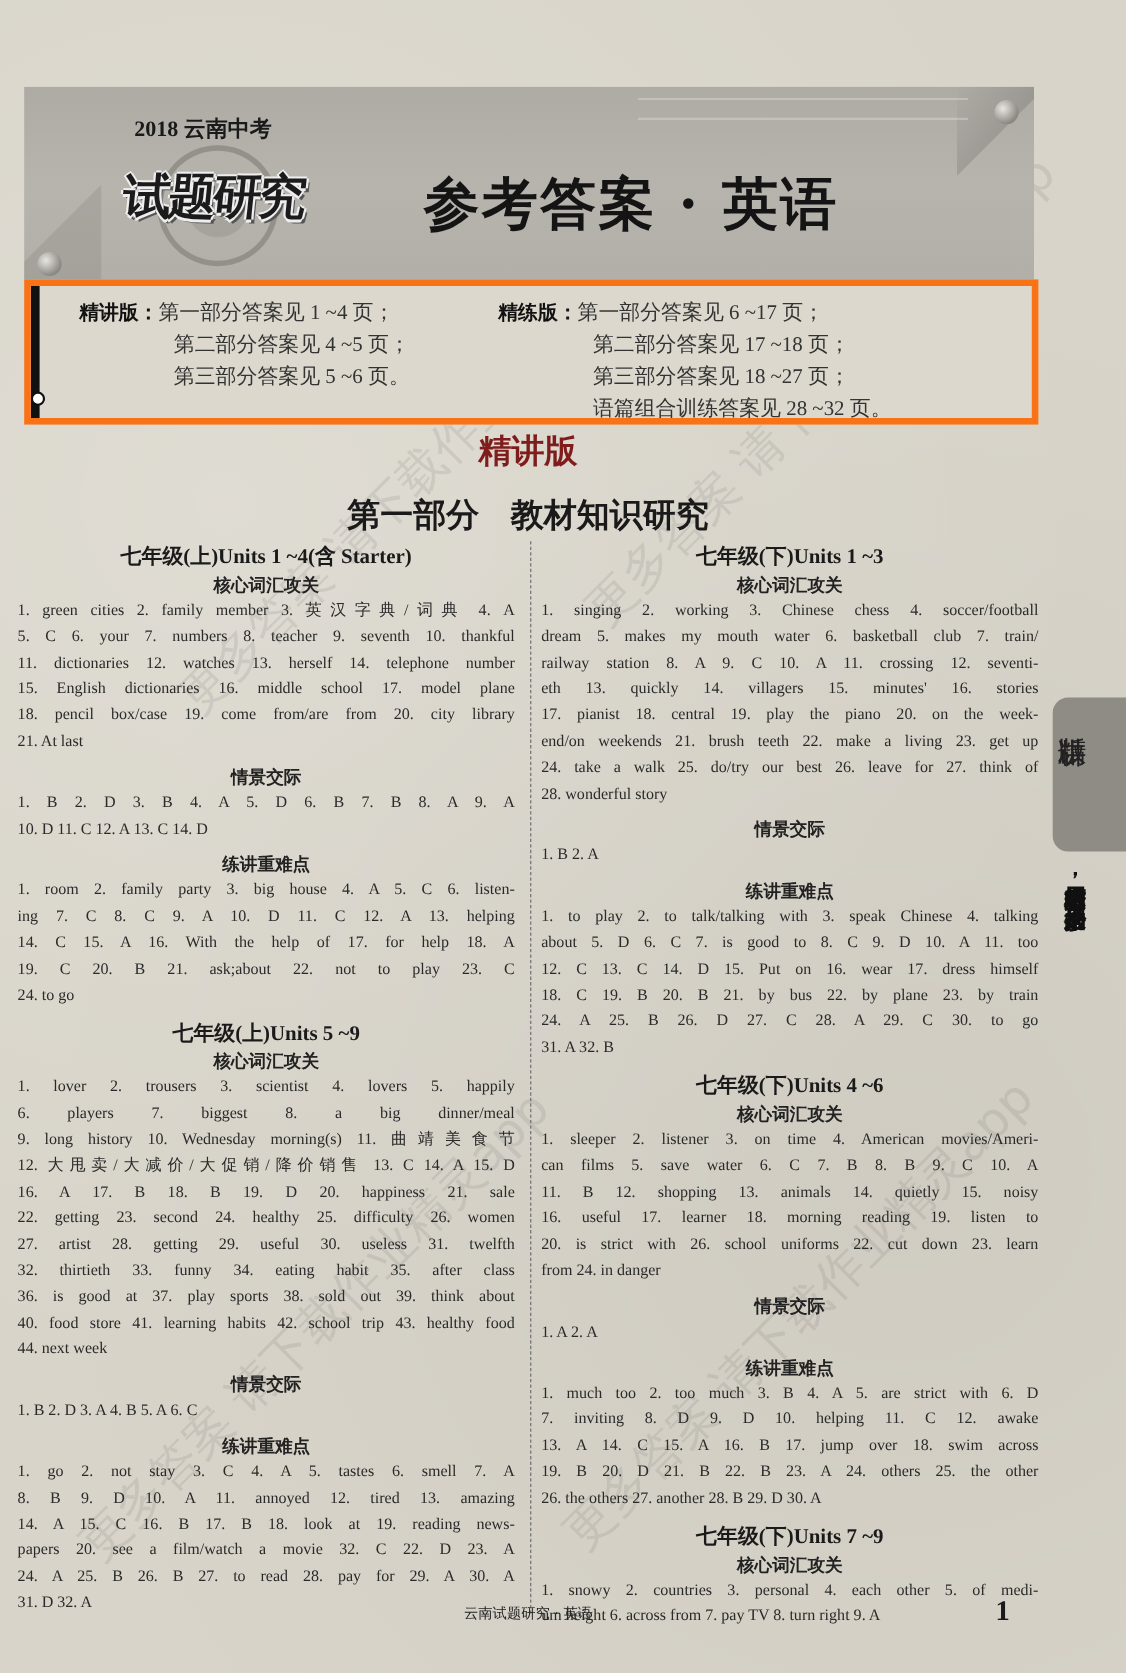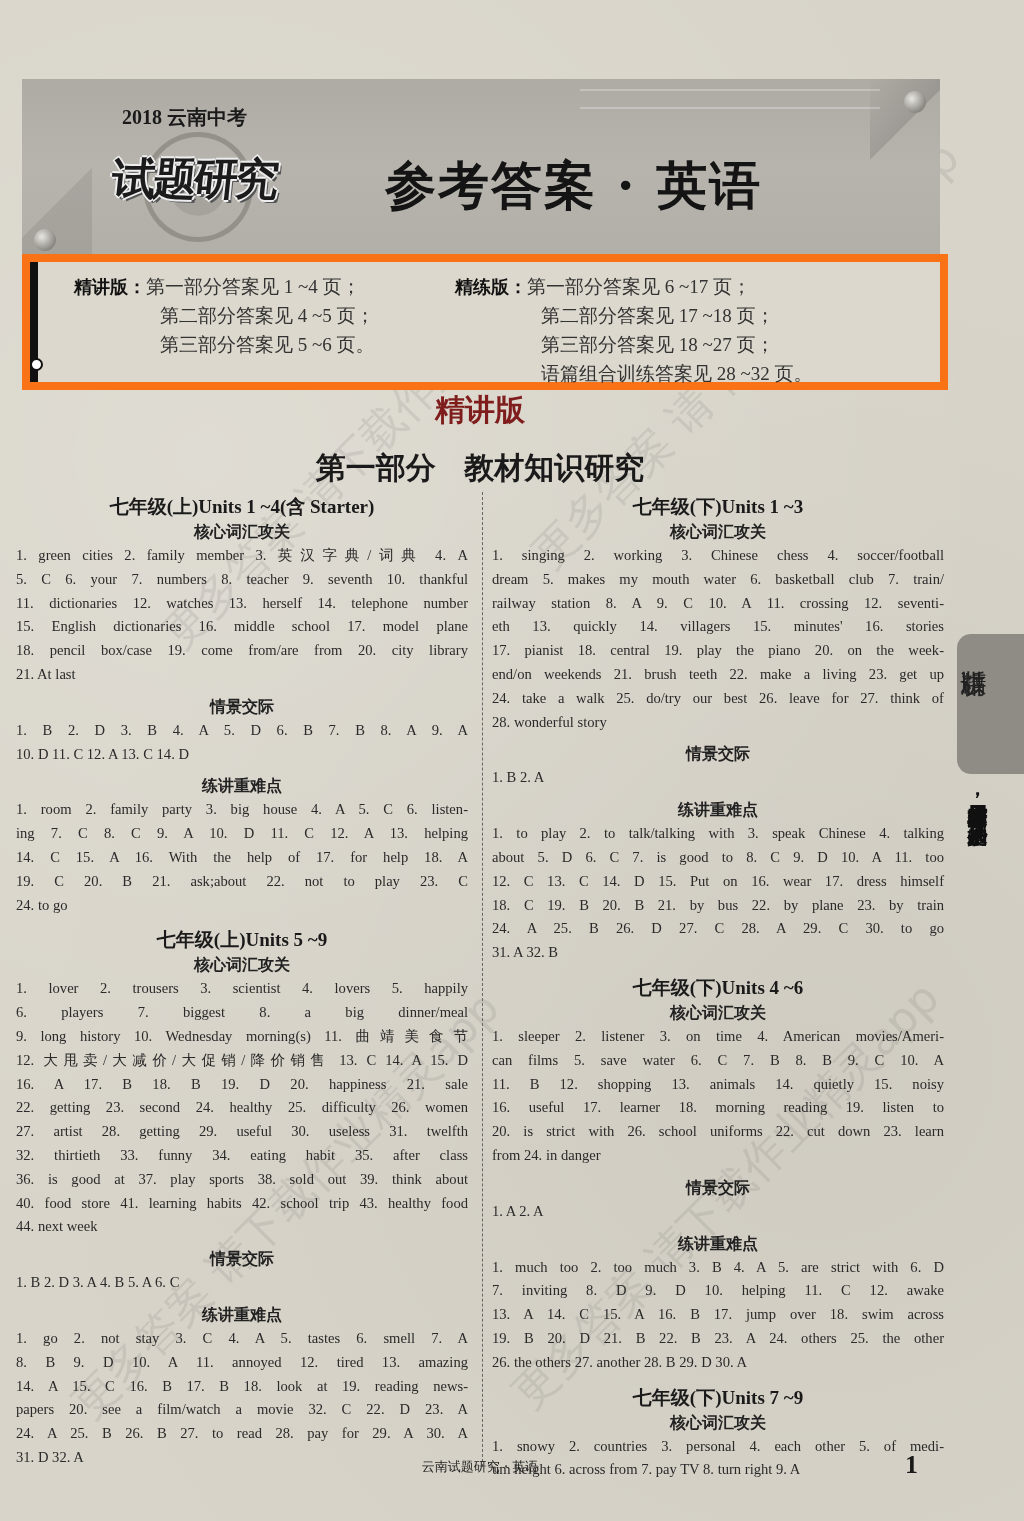--- a/index.html
+++ b/index.html
@@ -55,21 +55,21 @@
     text-shadow: 2px 0 0 #eee, -2px 0 0 #eee, 0 2px 0 #eee, 0 -2px 0 #eee, 3px 3px 0 #555;
   }
   .main-title {
     position: absolute; left: 385px; top: 152px;
     font-family: "DejaVu Serif", serif; font-weight: bold;
     font-size: 51px; color: #141414; letter-spacing: 2px;
   }
   
   .index-box {
     position: absolute; left: 22px; top: 254px; width: 910px; height: 120px;
-    border: 8px solid #f97316; background: #dcd8cd;
+    border: 6px solid #f97316; background: #dcd8cd;
     box-shadow: inset 8px 0 0 #111;
   }
   .index-box .dot {
     position: absolute; left: 0px; top: 96px; width: 9px; height: 9px;
     border-radius: 50%; background: #fff; border: 2px solid #111;
   }
   .index-col { position: absolute; top: 10px; font-size: 19px; line-height: 29px; color: #333; }
   .index-col .lbl { font-family: "DejaVu Sans", sans-serif; font-weight: bold; color: #111; font-size: 18px; }
   .index-col .line { white-space: nowrap; }
   .index-left { left: 44px; }

